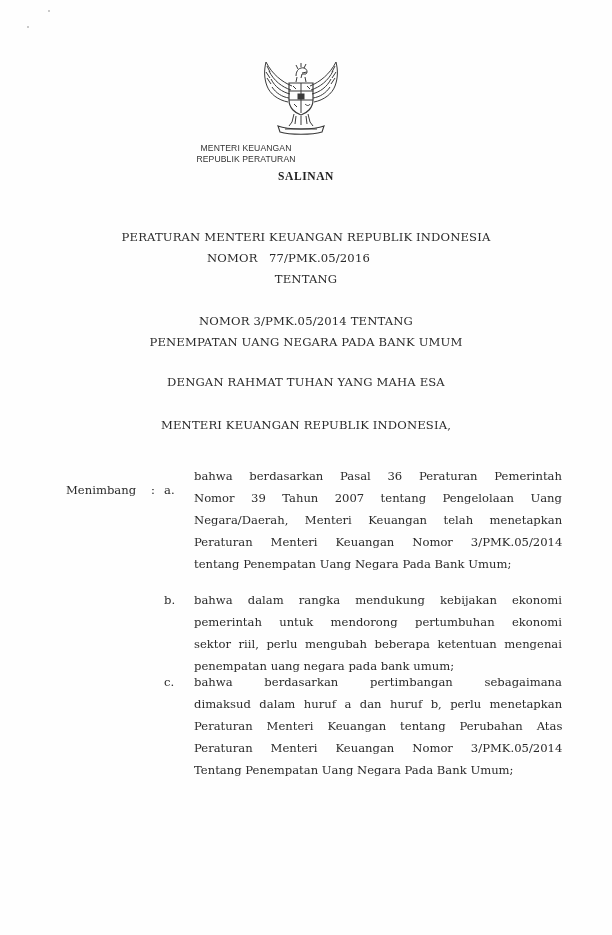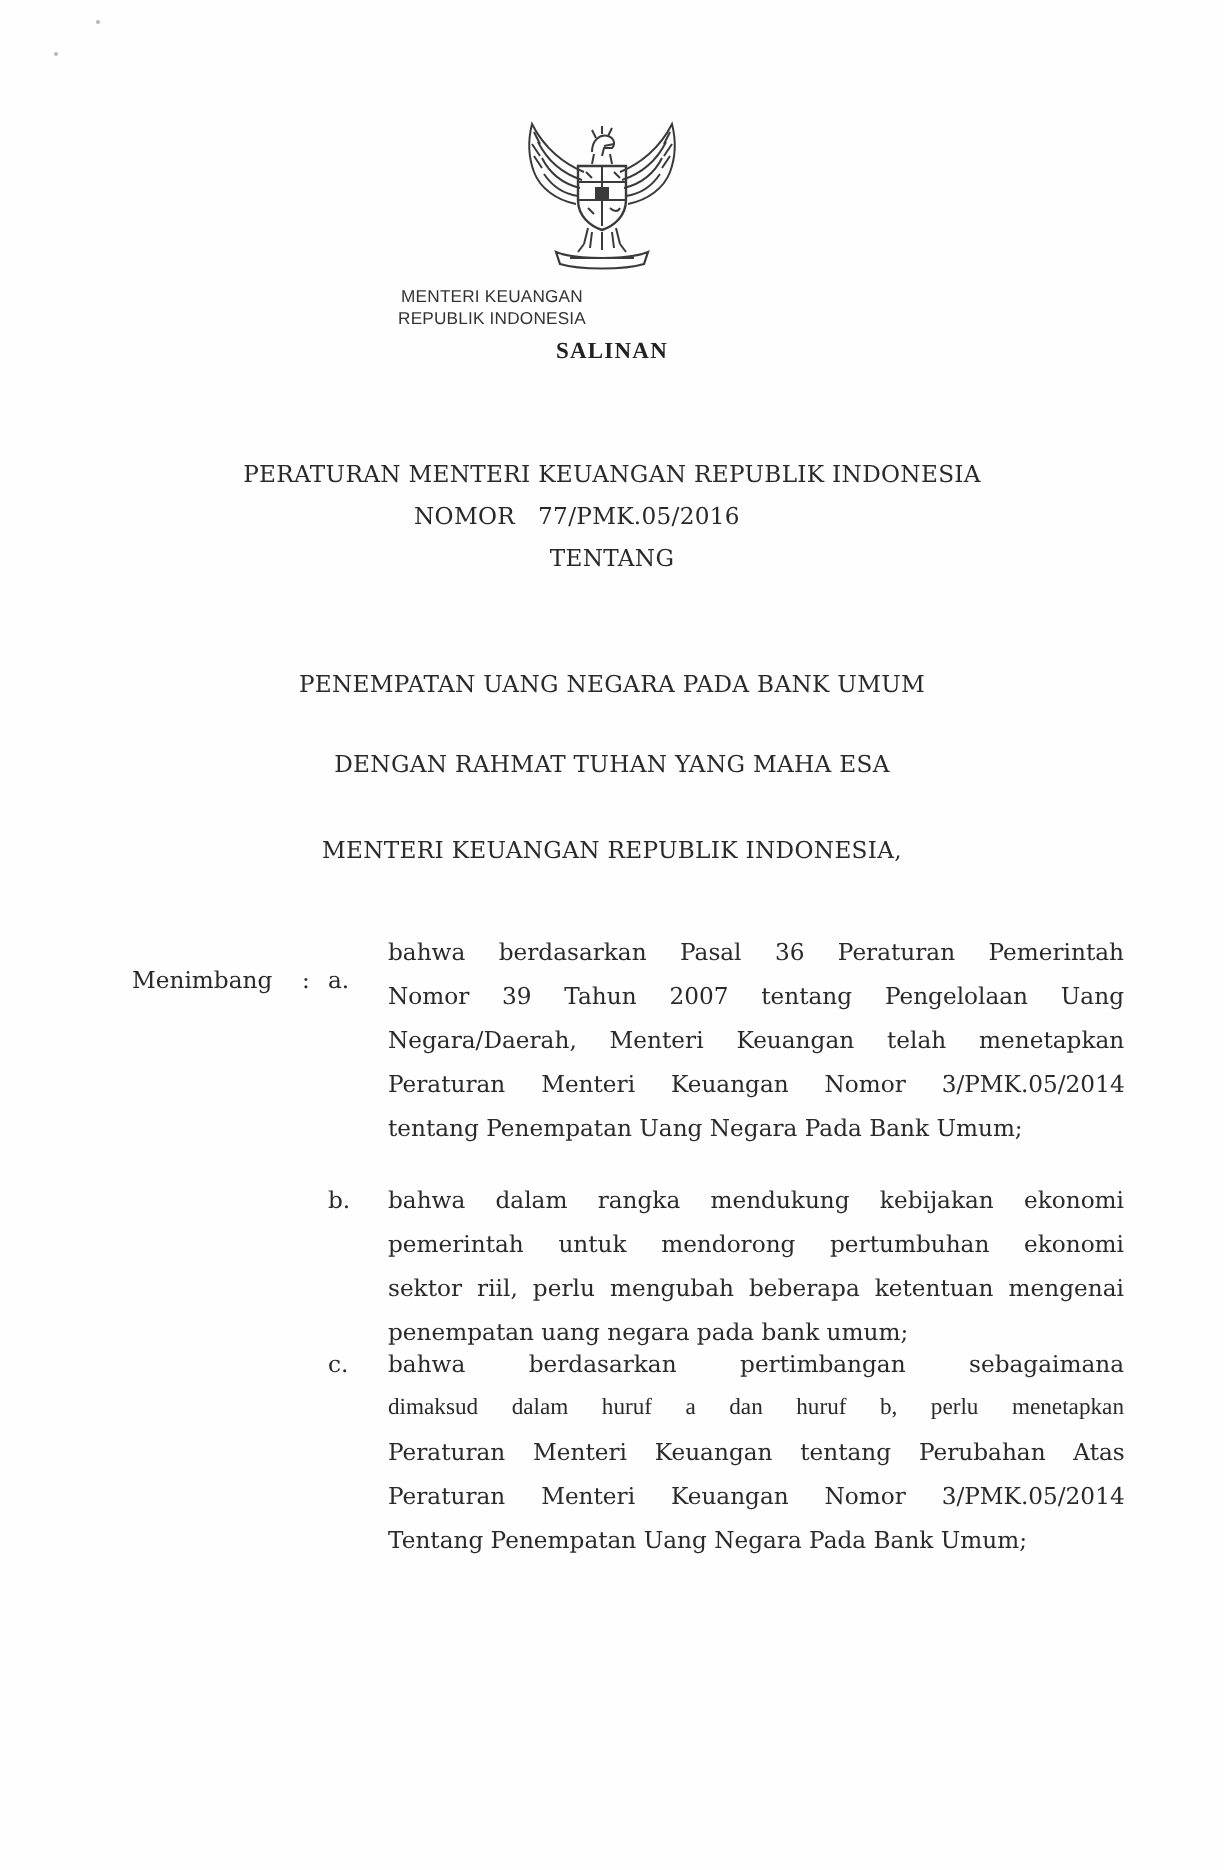--- a/index.html
+++ b/index.html
@@ -128,26 +128,27 @@
       <path d="M38 60 L37 68 M43 60 L43 69 M48 60 L49 68"></path>
 
       <path d="M34 66 L31 70 M52 66 L55 70"></path>
 
       <path d="M20 70 C30 74 56 74 66 70 L64 76 C54 79 32 79 22 76 Z" stroke-width="1.1"></path>
       <path d="M27 73 L59 73"></path>
     </g>
   </svg>
 
   <div class="ministry" style="top:143px;">MENTERI KEUANGAN</div>
-  <div class="ministry" style="top:154px;">REPUBLIK INDONESIA</div>
+  <div class="ministry" style="top:154px;">REPUBLIK PERATURAN</div>
   <div class="salinan">SALINAN</div>
 
   <div class="cline" style="top:230px;">PERATURAN MENTERI KEUANGAN REPUBLIK INDONESIA</div>
   <div class="cline" style="top:251px; text-align:left; left:207px; width:auto; white-space:pre;">NOMOR   77/PMK.05/2016</div>
   <div class="cline" style="top:272px;">TENTANG</div>
+  <div class="cline" style="top:314px;">NOMOR 3/PMK.05/2014 TENTANG</div>
   <div class="cline" style="top:335px;">PENEMPATAN UANG NEGARA PADA BANK UMUM</div>
 
   <div class="cline" style="top:375px;">DENGAN RAHMAT TUHAN YANG MAHA ESA</div>
   <div class="cline" style="top:418px;">MENTERI KEUANGAN REPUBLIK INDONESIA,</div>
 
   <div class="lbl" style="left:66px; top:483px;text-align:right;">Menimbang</div>
   <div class="lbl" style="left:151px; top:483px;">:</div>
 
   <div class="lbl" style="left:164px; top:483px;">a.</div>
   <div class="item" style="top:469px;">
@@ -162,19 +163,19 @@
   <div class="item" style="top:593px;">
     <div class="ln" style="white-space: nowrap; word-spacing: 11.4px;">bahwa dalam rangka mendukung kebijakan ekonomi</div>
     <div class="ln" style="white-space: nowrap; word-spacing: 13.5px;">pemerintah untuk mendorong pertumbuhan ekonomi</div>
     <div class="ln" style="white-space: nowrap; word-spacing: 3.83333px;">sektor riil, perlu mengubah beberapa ketentuan mengenai</div>
     <div class="ln last" style="white-space: nowrap;">penempatan uang negara pada bank umum;</div>
   </div>
 
   <div class="lbl" style="left:164px; top:675px;">c.</div>
   <div class="item" style="top:675px;">
     <div class="ln" style="white-space: nowrap; word-spacing: 28px;">bahwa berdasarkan pertimbangan sebagaimana</div>
-    <div class="ln" style="white-space: nowrap; word-spacing: 4.75px; font-family: Liberation Serif, serif;">dimaksud dalam huruf a dan huruf b, perlu menetapkan</div>
+    <div class="ln" style="white-space: nowrap; word-spacing: 4.75px;">dimaksud dalam huruf a dan huruf b, perlu menetapkan</div>
     <div class="ln" style="white-space: nowrap; word-spacing: 10.2px;">Peraturan Menteri Keuangan tentang Perubahan Atas</div>
     <div class="ln" style="white-space: nowrap; word-spacing: 14.25px;">Peraturan Menteri Keuangan Nomor 3/PMK.05/2014</div>
     <div class="ln last" style="white-space: nowrap;">Tentang Penempatan Uang Negara Pada Bank Umum;</div>
   </div>
 
 </div>
 
 </body></html>

